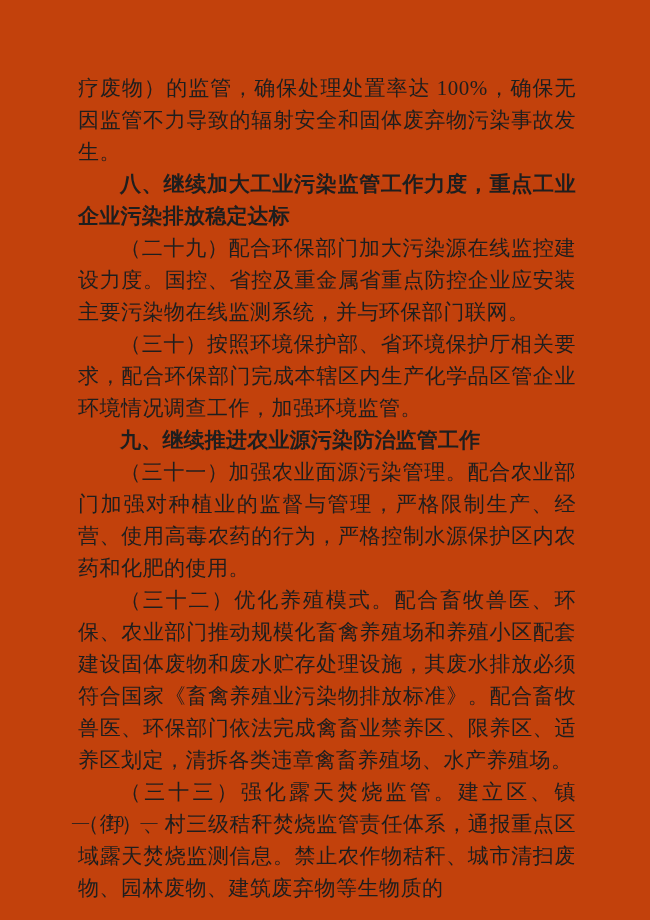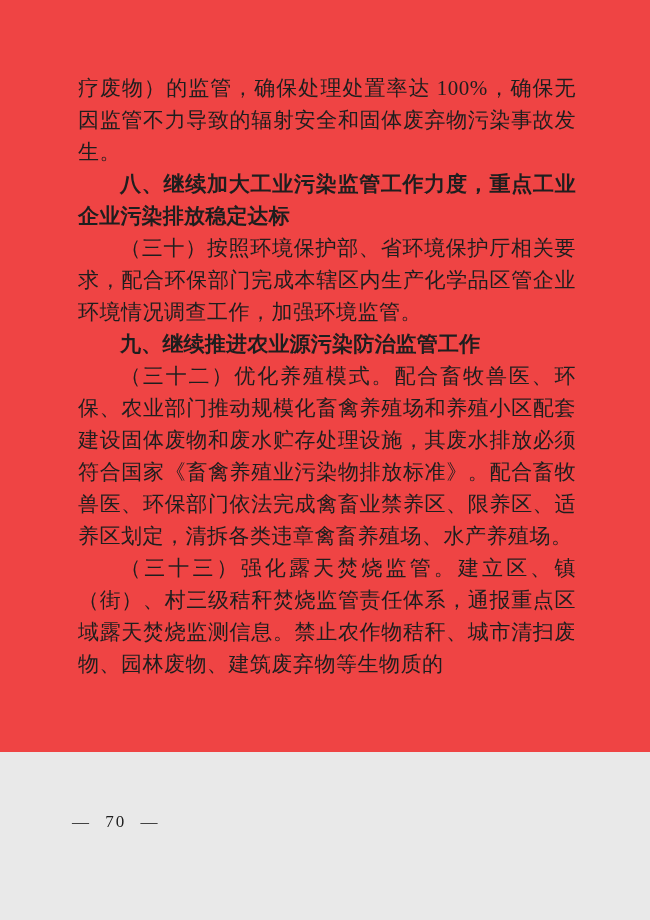--- a/index.html
+++ b/index.html
@@ -11,22 +11,22 @@
   }
 
   body {
     background: #e9e9e9;
     font-family: "Liberation Serif", "DejaVu Serif", serif;
   }
 
   .page {
     position: relative;
     width: 650px;
-    height: 752px;
-    background: #ef4444;
+    height: 920px;
+    background: #c2410c;
     color: #1e1e1e;
   }
 
   .content {
     position: absolute;
     left: 78px;
     top: 72px;
     width: 498px;
   }
 
@@ -65,25 +65,27 @@
 
 <div class="page">
 
   <div class="content">
 
     <p class="para">疗废物）的监管，确保处理处置率达 100%，确保无因监管不力导致的辐射安全和固体废弃物污染事故发生。</p>
 
     <p class="para heading">八、继续加大工业污染监管工作力度，重点工业企业污染排放稳定达标</p>
 
 
+    <p class="para indent">（二十九）配合环保部门加大污染源在线监控建设力度。国控、省控及重金属省重点防控企业应安装主要污染物在线监测系统，并与环保部门联网。</p>
 
     <p class="para indent">（三十）按照环境保护部、省环境保护厅相关要求，配合环保部门完成本辖区内生产化学品区管企业环境情况调查工作，加强环境监管。</p>
 
     <p class="para heading">九、继续推进农业源污染防治监管工作</p>
 
+    <p class="para indent">（三十一）加强农业面源污染管理。配合农业部门加强对种植业的监督与管理，严格限制生产、经营、使用高毒农药的行为，严格控制水源保护区内农药和化肥的使用。</p>
 
     <p class="para indent">（三十二）优化养殖模式。配合畜牧兽医、环保、农业部门推动规模化畜禽养殖场和养殖小区配套建设固体废物和废水贮存处理设施，其废水排放必须符合国家《畜禽养殖业污染物排放标准》。配合畜牧兽医、环保部门依法完成禽畜业禁养区、限养区、适养区划定，清拆各类违章禽畜养殖场、水产养殖场。</p>
 
     <p class="para indent">（三十三）强化露天焚烧监管。建立区、镇（街）、村三级秸秆焚烧监管责任体系，通报重点区域露天焚烧监测信息。禁止农作物秸秆、城市清扫废物、园林废物、建筑废弃物等生物质的</p>
 
   </div>
 
   <div class="footer">
     <span>— 70 —</span>
   </div>

